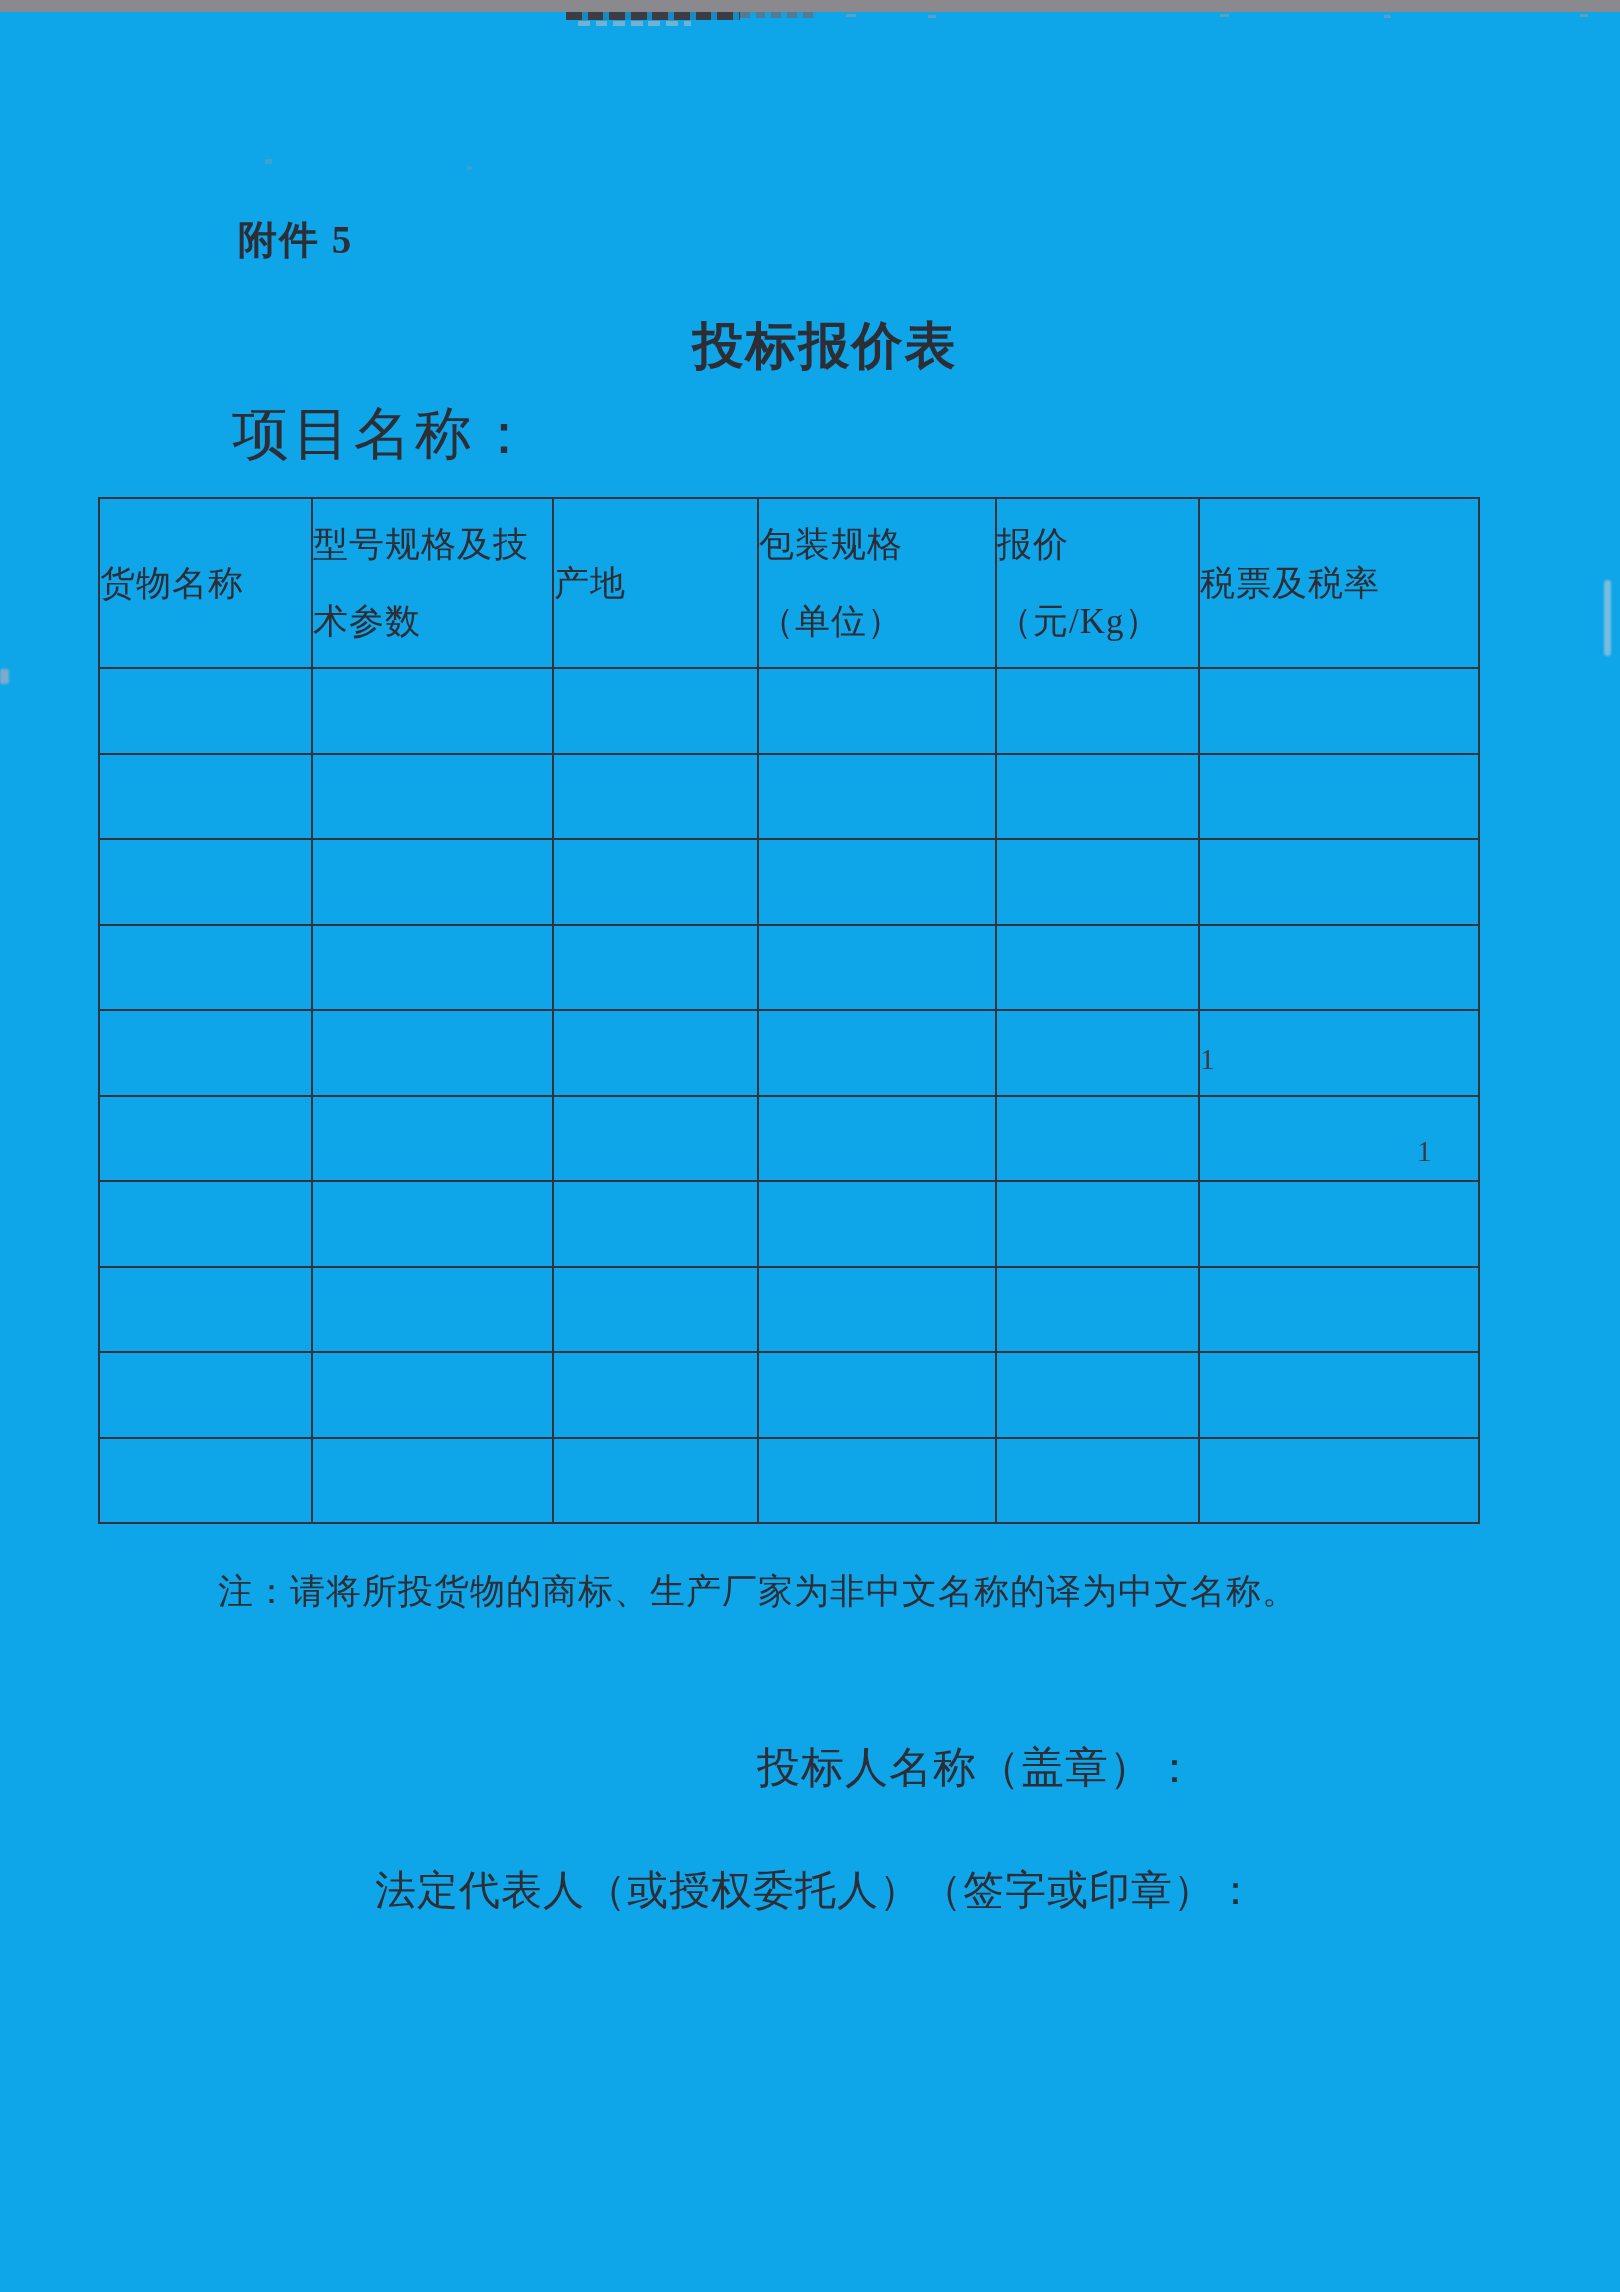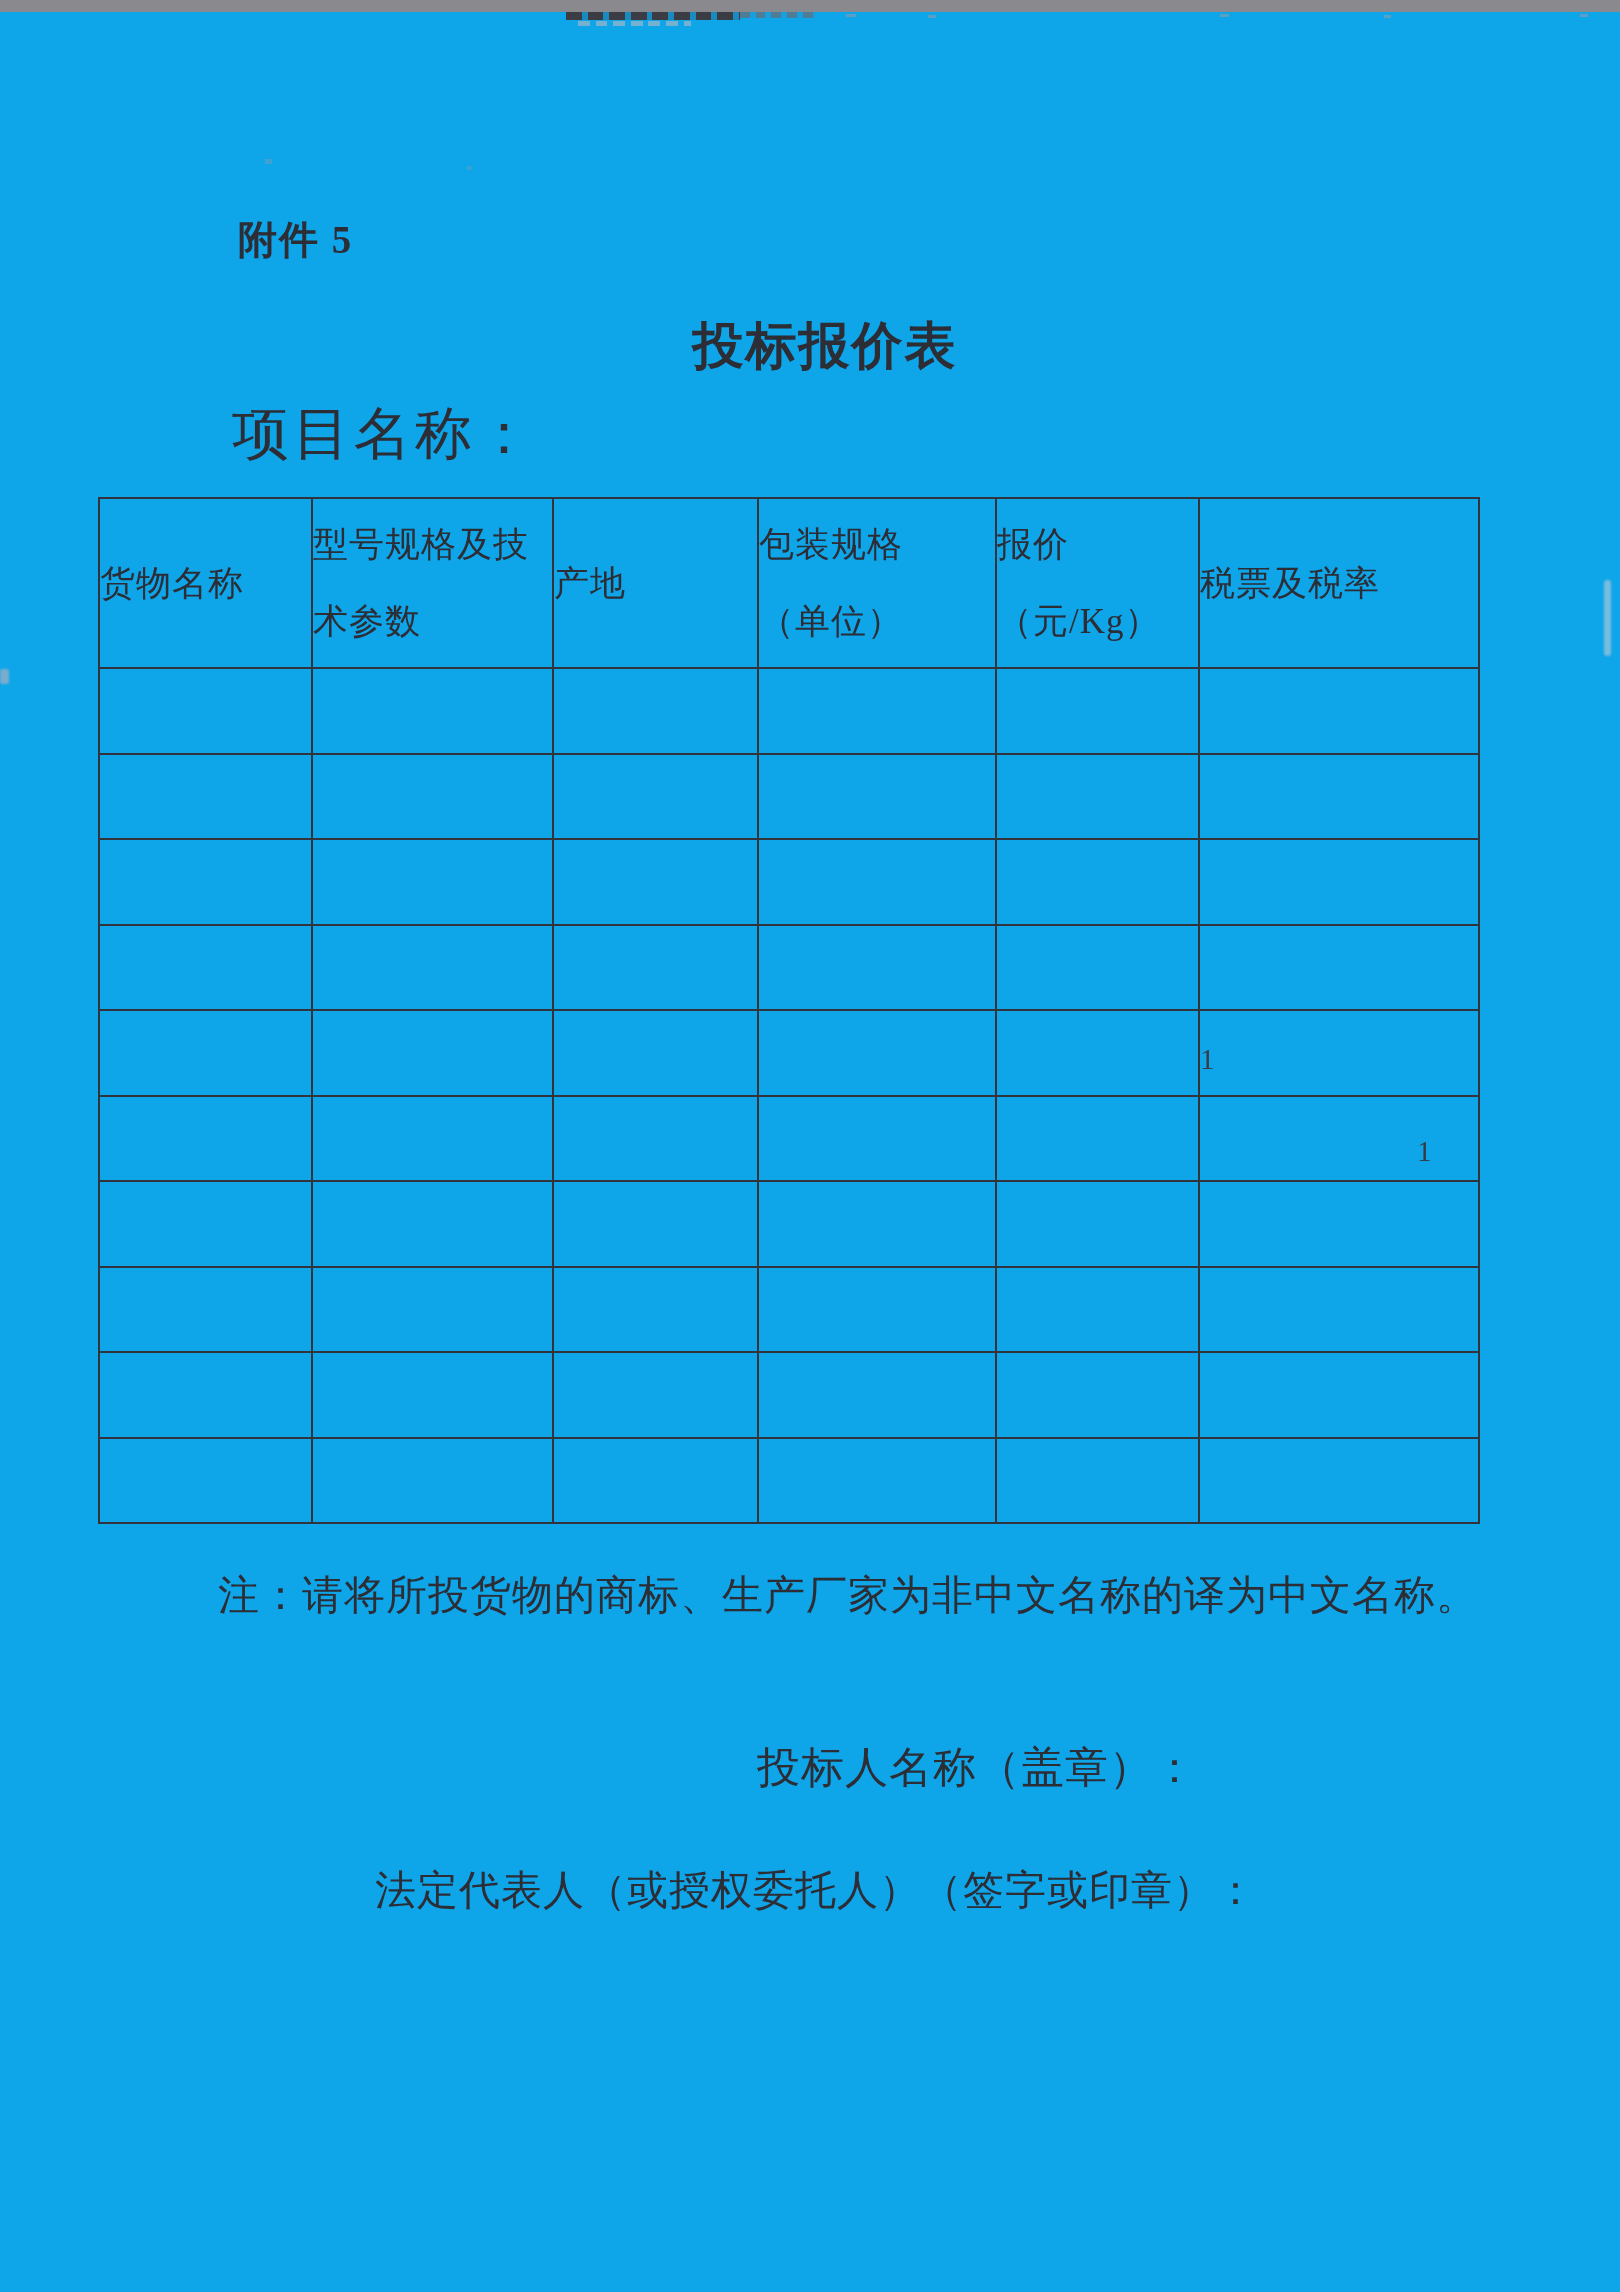--- a/index.html
+++ b/index.html
@@ -53,21 +53,21 @@
   .doc-title {
     position:absolute; left:0; top:300px; width:100%;
     text-align:center; font-size:51px; font-weight:bold; letter-spacing:2px;padding-left:15px;
   }
   .project-name {
     position:absolute; left:232px; top:384px;
     font-size:57px; letter-spacing:3.9px;
   }
   .note-line {
     position:absolute; left:218px; top:1556px;
-    font-size:41px; letter-spacing:1px;
+    font-size:35px; letter-spacing:1px;
   }
   .bidder-line {
     position:absolute; left:757px; top:1727px;
     font-size:43px; letter-spacing:1px;
   }
   .legal-line {
     position:absolute; left:375px; top:1851px;
     font-size:41px; letter-spacing:1px;
   }
 

